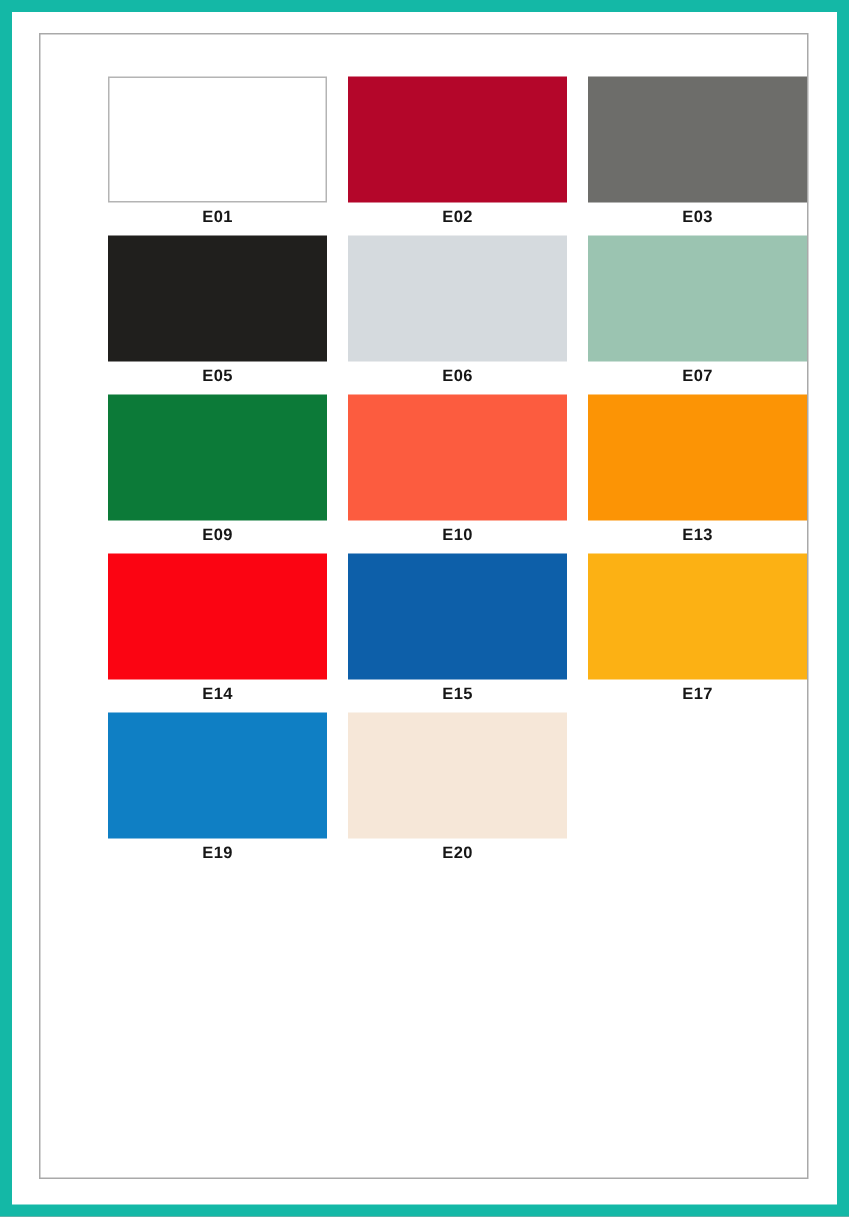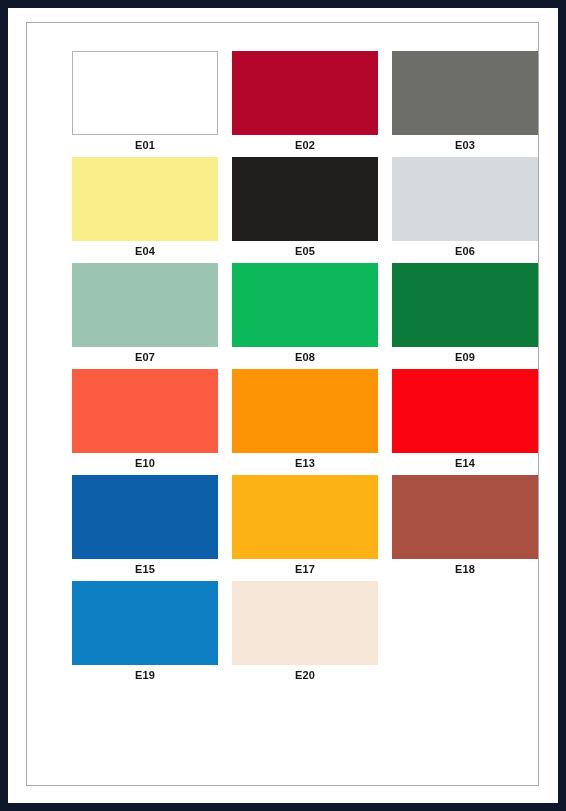--- a/index.html
+++ b/index.html
@@ -13,21 +13,21 @@
     background: #5a5a5a;
     font-family: "Liberation Sans", sans-serif;
     overflow: hidden;
   }
 
   
   #viewport {
     position: relative;
     width: 566px;
     height: 811px;
-    background: #0f172a;
+    background: #14b8a6;
     box-sizing: border-box;
   }
 
   
   #page-sheet {
     position: absolute;
     left: 8px;
     top: 8px;
     width: 550px;
     height: 795px;
@@ -102,38 +102,30 @@
           </div>
           <div class="swatch-cell">
             <div class="swatch-chip" style="background-color: rgb(180, 6, 42);"></div>
             <div class="swatch-label">E02</div>
           </div>
           <div class="swatch-cell">
             <div class="swatch-chip" style="background-color: rgb(109, 109, 106);"></div>
             <div class="swatch-label">E03</div>
           </div>
           <div class="swatch-cell">
-            <div class="swatch-chip" style="background-color: rgb(250, 238, 138);"></div>
-            <div class="swatch-label">E04</div>
-          </div>
-          <div class="swatch-cell">
             <div class="swatch-chip" style="background-color: rgb(32, 31, 29);"></div>
             <div class="swatch-label">E05</div>
           </div>
           <div class="swatch-cell">
             <div class="swatch-chip" style="background-color: rgb(213, 218, 222);"></div>
             <div class="swatch-label">E06</div>
           </div>
           <div class="swatch-cell">
             <div class="swatch-chip" style="background-color: rgb(155, 196, 177);"></div>
             <div class="swatch-label">E07</div>
-          </div>
-          <div class="swatch-cell">
-            <div class="swatch-chip" style="background-color: rgb(12, 184, 90);"></div>
-            <div class="swatch-label">E08</div>
           </div>
           <div class="swatch-cell">
             <div class="swatch-chip" style="background-color: rgb(12, 122, 56);"></div>
             <div class="swatch-label">E09</div>
           </div>
           <div class="swatch-cell">
             <div class="swatch-chip" style="background-color: rgb(252, 92, 63);"></div>
             <div class="swatch-label">E10</div>
           </div>
           <div class="swatch-cell">
@@ -146,24 +138,20 @@
           </div>
           <div class="swatch-cell">
             <div class="swatch-chip" style="background-color: rgb(13, 95, 169);"></div>
             <div class="swatch-label">E15</div>
           </div>
           <div class="swatch-cell">
             <div class="swatch-chip" style="background-color: rgb(252, 177, 20);"></div>
             <div class="swatch-label">E17</div>
           </div>
           <div class="swatch-cell">
-            <div class="swatch-chip" style="background-color: rgb(169, 80, 64);"></div>
-            <div class="swatch-label">E18</div>
-          </div>
-          <div class="swatch-cell">
             <div class="swatch-chip" style="background-color: rgb(15, 127, 196);"></div>
             <div class="swatch-label">E19</div>
           </div>
           <div class="swatch-cell">
             <div class="swatch-chip" style="background-color: rgb(246, 231, 216);"></div>
             <div class="swatch-label">E20</div>
           </div>
         </div>
     </div>
   </div>

